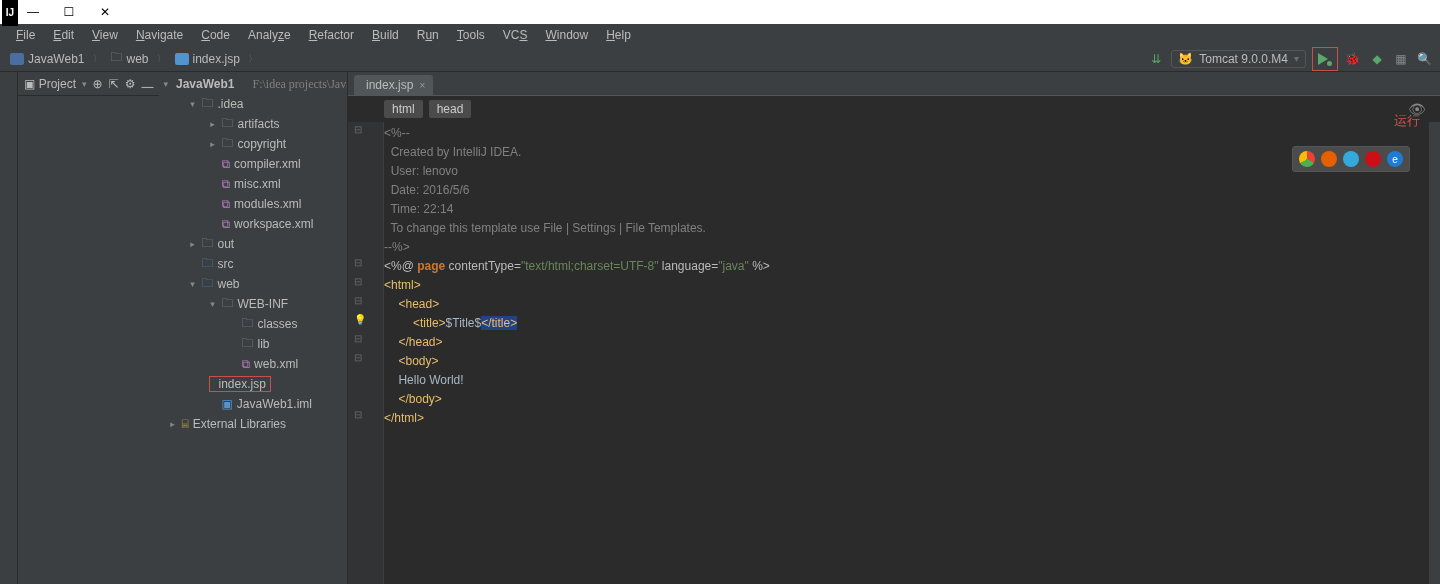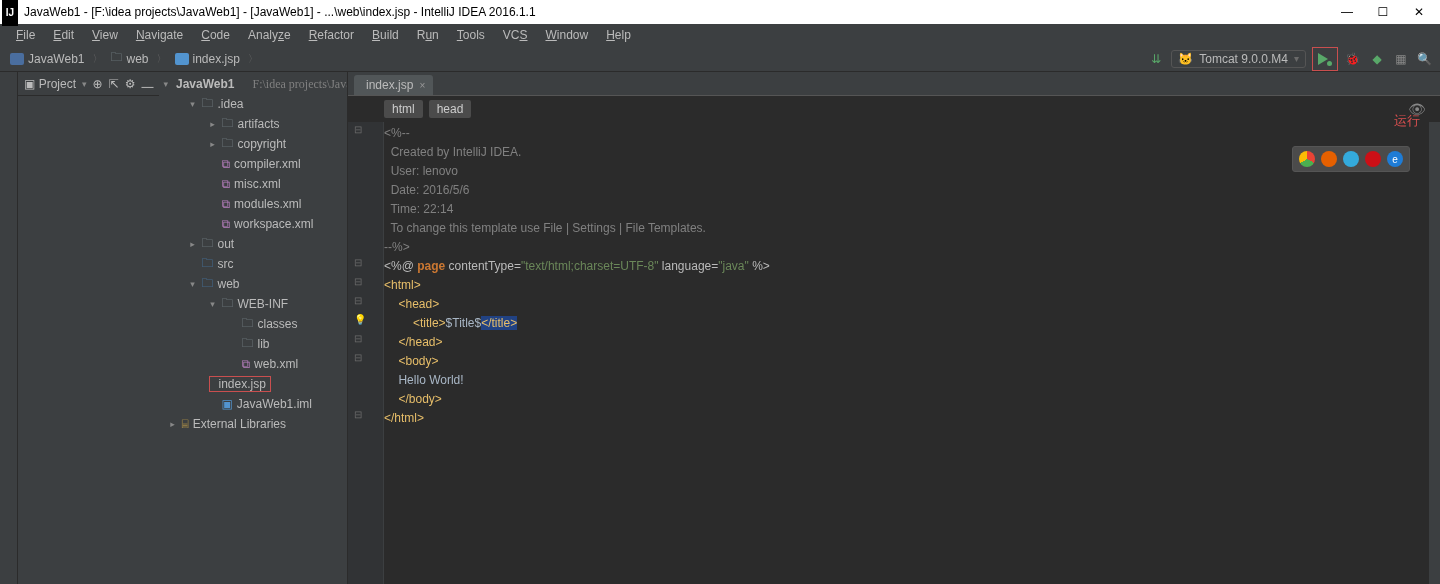--- a/index.html
+++ b/index.html
@@ -85,21 +85,20 @@
     .opera { background:#cc0f16; }
     .ie { background:#1e7cd6; }
     .eye-i { color:#888; }
     .lightbulb { color:#f0c555; }
   </style>
 </head>
 <body>
 
 <div class="titlebar">
   <span class="titlebar-icon">IJ</span>
-  <span class="titlebar-text">JavaWeb1 - [F:\idea projects\JavaWeb1] - [JavaWeb1] - ...\web\index.jsp - IntelliJ IDEA 2016.1.1</span>
   <div class="win-btns">
     <div class="win-btn">—</div>
     <div class="win-btn">☐</div>
     <div class="win-btn">✕</div>
   </div>
 </div>
 
 <div class="menubar">
   <span class="menu-item"><span class="ul">F</span>ile</span>
   <span class="menu-item"><span class="ul">E</span>dit</span>

